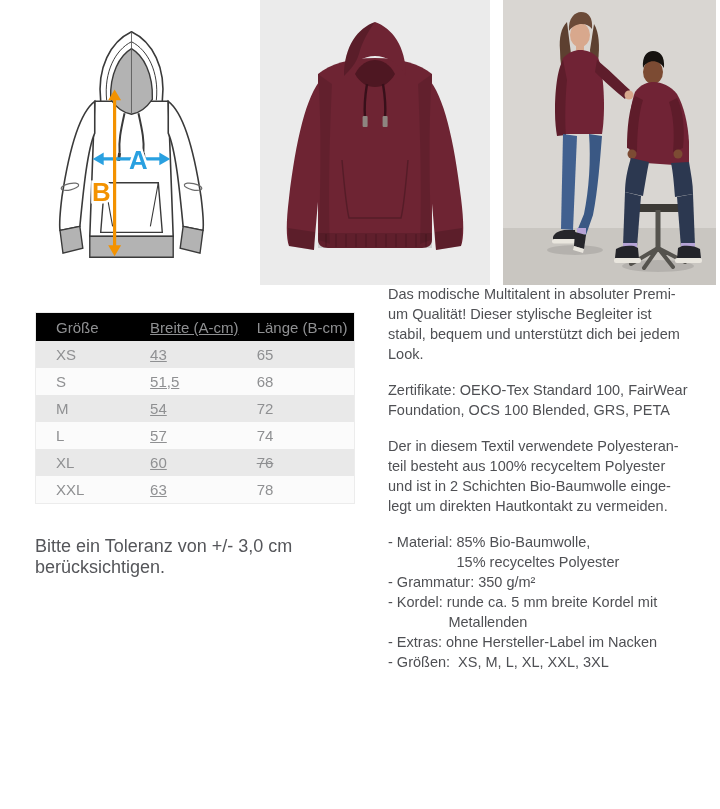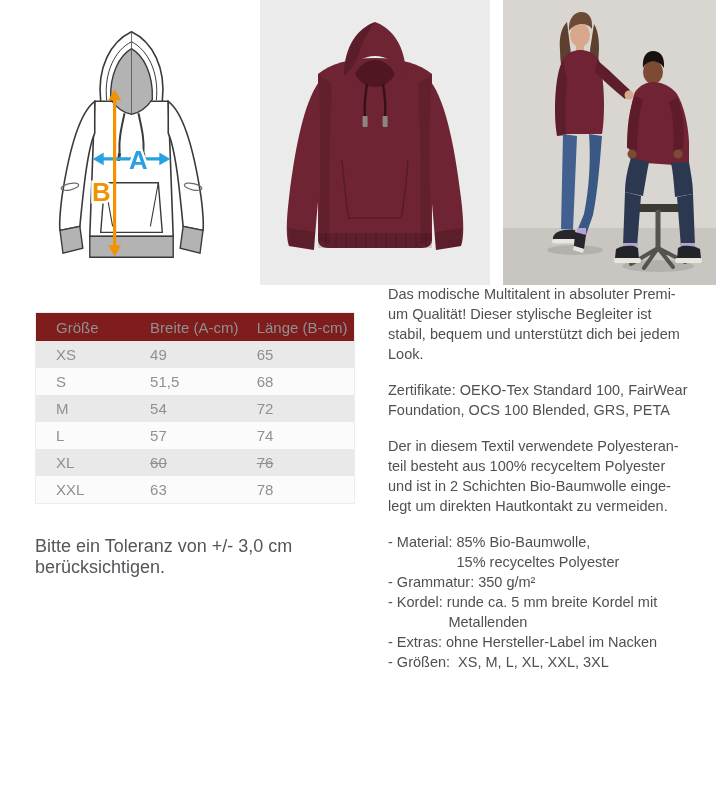--- a/index.html
+++ b/index.html
@@ -10,24 +10,24 @@
   .panel{position:absolute;top:0;}
   .diagram-panel{left:28px;top:2px;width:206px;height:288px;background:#ffffff;}
   .product-panel{left:260px;width:230px;height:285px;}
   .models-panel{left:503px;width:213px;height:285px;}
   .panel svg{display:block;width:100%;height:100%;}
 
   
   .size-table{position:absolute;left:35px;top:312px;width:320px;
               border-collapse:collapse;font-size:15px;color:#8f9092;
               border:1px solid #ececec;}
-  .size-table th{font-weight:normal;text-align:left;height:26px;background:#7f1d1d;}
+  .size-table th{font-weight:normal;text-align:left;height:26px;background:#000000;}
   .size-table td{height:25px;}
   .size-table th:nth-child(1),.size-table td:nth-child(1){width:100px;padding-left:20px;}
-  .size-table th:nth-child(2),.size-table td:nth-child(2){width:115px;}
+  .size-table th:nth-child(2),.size-table td:nth-child(2){width:115px;text-decoration:underline;}
   .size-table th:nth-child(3),.size-table td:nth-child(3){width:105px;}
   .size-table tbody tr:nth-child(odd){background:#e9e9e9;}
   .size-table tbody tr:nth-child(even){background:#fbfbfb;}
   .strike{text-decoration:line-through;}
 
   .tolerance-note{position:absolute;left:35px;top:536px;width:330px;
                   font-size:18px;color:#55565a;}
 
   
   .description{position:absolute;left:388px;top:284px;width:332px;
@@ -169,21 +169,21 @@
   <thead>
     <tr>
       <th>Größe</th>
       <th>Breite (A-cm)</th>
       <th>Länge (B-cm)</th>
     </tr>
   </thead>
   <tbody>
     <tr>
       <td>XS</td>
-      <td>49</td>
+      <td>43</td>
       <td>65</td>
     </tr>
     <tr>
       <td>S</td>
       <td>51,5</td>
       <td>68</td>
     </tr>
     <tr>
       <td>M</td>
       <td>54</td>

